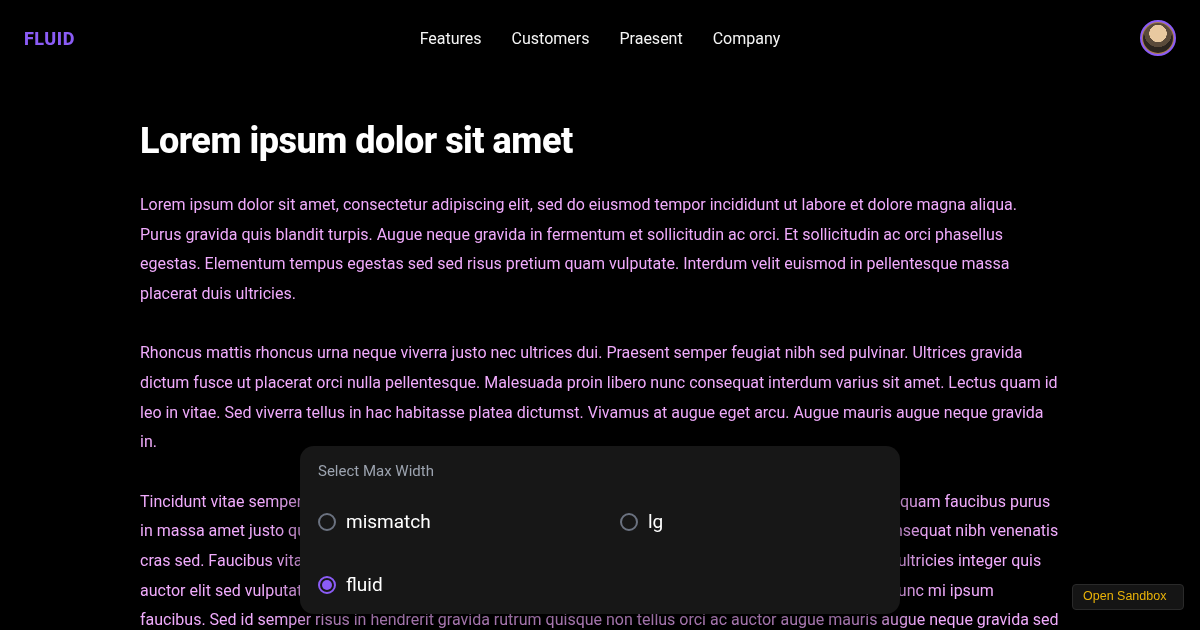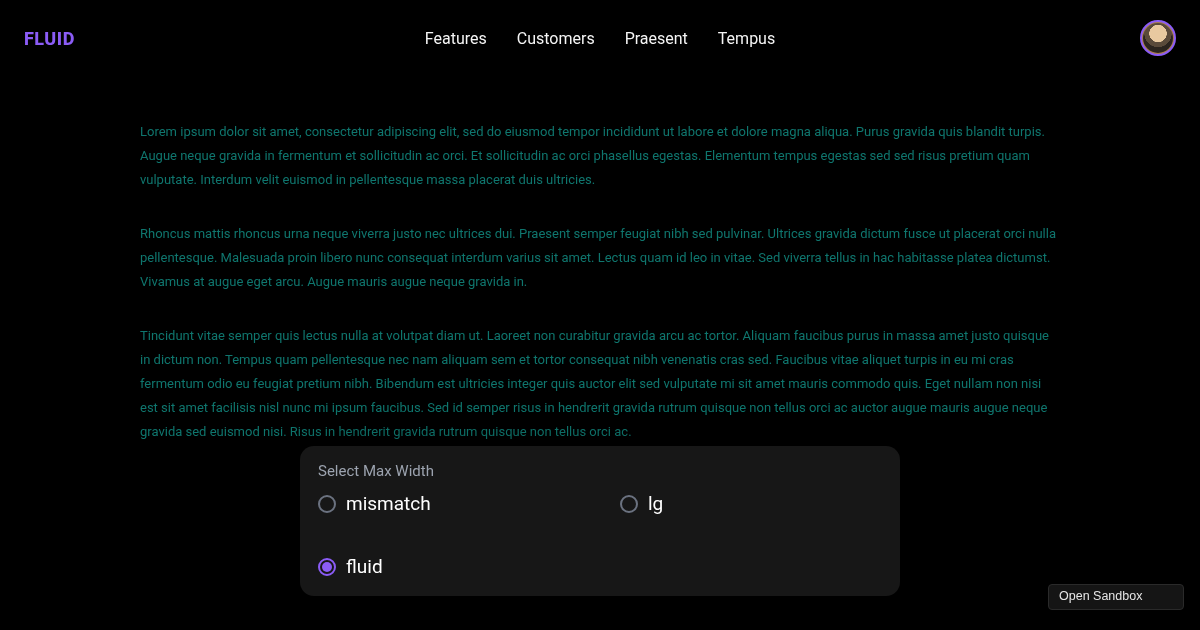--- a/index.html
+++ b/index.html
@@ -61,41 +61,41 @@
     margin: 0 auto;
     padding: 44px 0 0 0;
   }
   .title {
     font-size: 36px;
     font-weight: 800;
     margin-bottom: 28px;
     letter-spacing: -0.5px;
   }
   .para {
-    font-size: 13px;
+    font-size: 16px;
     line-height: 1.85;
-    color: #0f766e;
+    color: #f0abfc;
     margin-bottom: 30px;
     font-weight: 400;
   }
   
   .panel {
     position: absolute;
     left: 300px;
     top: 446px;
     width: 600px;
     background: #171717;
     border-radius: 14px;
     padding: 16px 18px 18px 18px;
     box-shadow: 0 10px 40px rgba(0,0,0,0.6);
   }
   .panel-title {
     color: #9ca3af;
     font-size: 15px;
-    margin-bottom: 12px;
+    margin-bottom: 30px;
     font-weight: 400;
   }
   .radio-grid {
     display: grid;
     grid-template-columns: repeat(2, 1fr);
     row-gap: 12px;
     column-gap: 10px;
     gap: 40px;
   }
   .radio-item {
@@ -131,47 +131,48 @@
     color: #fff;
     font-weight: 400;
   }
   
   .open-sandbox {
     position: absolute;
     right: 16px;
     bottom: 20px;
     background: #151515;
     border: 1px solid #2a2a2a;
-    color: #e5e5e5;
+    color: #eab308;
     font-size: 12.5px;
     line-height: 1.25;
     padding: 4px 10px;
     border-radius: 4px;
-    width: 136px;
+    width: 112px;
     text-align: left;
     cursor: pointer;
   }
 </style>
 </head>
 <body>
 
 <div class="header">
   <div class="logo">FLUID</div>
   <nav class="nav-links">
     <a href="#">Features</a>
     <a href="#">Customers</a>
     <a href="#">Praesent</a>
-    <a href="#">Tempus</a>
+    <a href="#">Company</a>
   </nav>
   <div class="avatar">
     <div class="avatar-inner"></div>
   </div>
 </div>
 
 <div class="content">
+  <h1 class="title">Lorem ipsum dolor sit amet</h1>
   <p class="para">Lorem ipsum dolor sit amet, consectetur adipiscing elit, sed do eiusmod tempor incididunt ut labore et dolore magna aliqua. Purus gravida quis blandit turpis. Augue neque gravida in fermentum et sollicitudin ac orci. Et sollicitudin ac orci phasellus egestas. Elementum tempus egestas sed sed risus pretium quam vulputate. Interdum velit euismod in pellentesque massa placerat duis ultricies.</p>
   <p class="para">Rhoncus mattis rhoncus urna neque viverra justo nec ultrices dui. Praesent semper feugiat nibh sed pulvinar. Ultrices gravida dictum fusce ut placerat orci nulla pellentesque. Malesuada proin libero nunc consequat interdum varius sit amet. Lectus quam id leo in vitae. Sed viverra tellus in hac habitasse platea dictumst. Vivamus at augue eget arcu. Augue mauris augue neque gravida in.</p>
   <p class="para">Tincidunt vitae semper quis lectus nulla at volutpat diam ut. Laoreet non curabitur gravida arcu ac tortor. Aliquam faucibus purus in massa amet justo quisque in dictum non. Tempus quam pellentesque nec nam aliquam sem et tortor consequat nibh venenatis cras sed. Faucibus vitae aliquet turpis in eu mi cras fermentum odio eu feugiat pretium nibh. Bibendum est ultricies integer quis auctor elit sed vulputate mi sit amet mauris commodo quis. Eget nullam non nisi est sit amet facilisis nisl nunc mi ipsum faucibus. Sed id semper risus in hendrerit gravida rutrum quisque non tellus orci ac auctor augue mauris augue neque gravida sed euismod nisi. Risus in hendrerit gravida rutrum quisque non tellus orci ac.</p>
 </div>
 
 <div class="panel">
   <div class="panel-title">Select Max Width</div>
   <div class="radio-grid">
     <label class="radio-item">
       <span class="radio-circle"></span>

